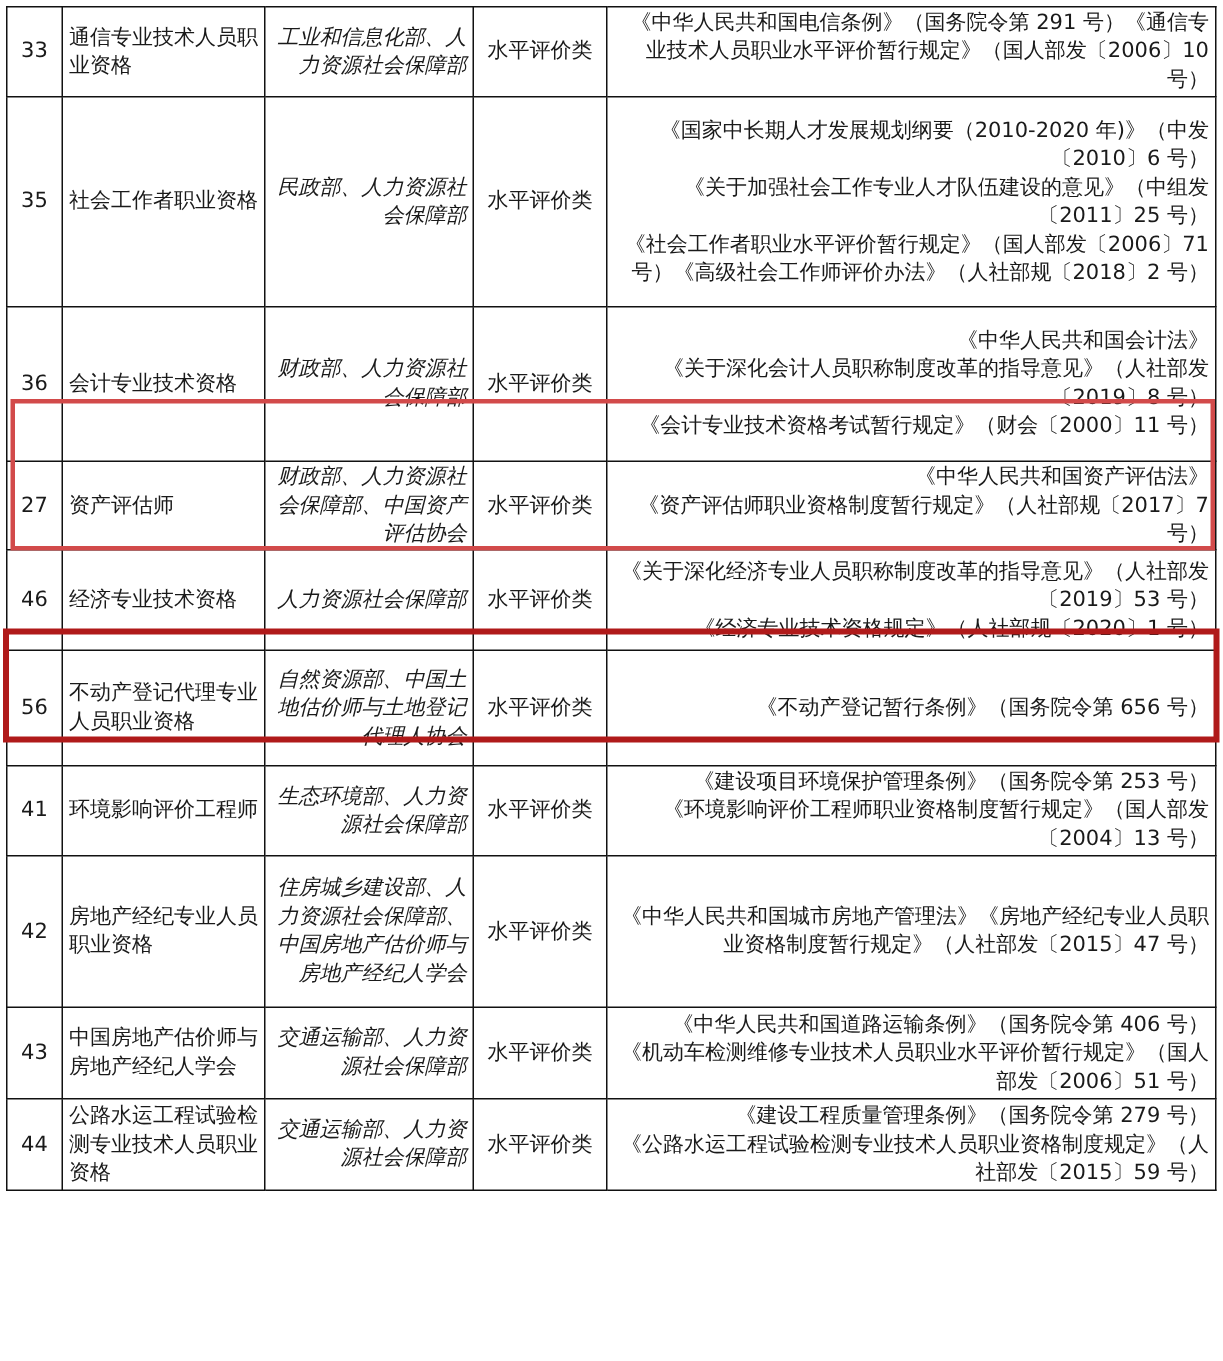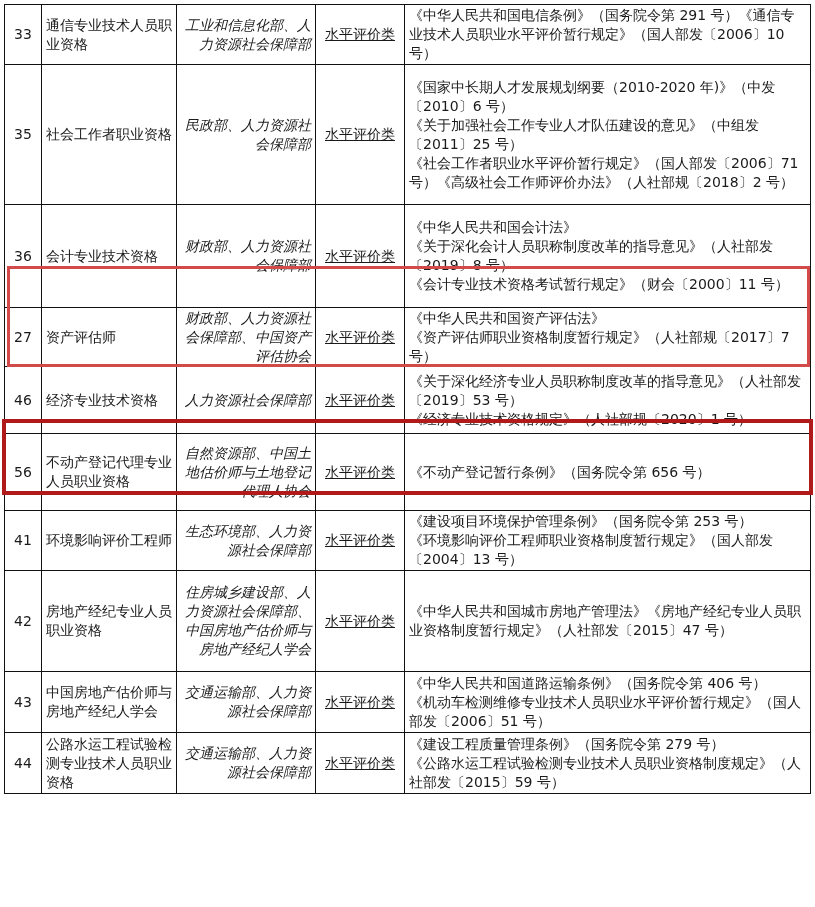--- a/index.html
+++ b/index.html
@@ -4,22 +4,22 @@
 <style>
   html, body { margin: 0; padding: 0; background: #ffffff; }
   body { width: 815px; height: 907px; position: relative; overflow: hidden;
          font-family: "DejaVu Sans", "Liberation Sans", sans-serif; color: #1a1a1a; }
   .tbl { position: absolute; left: 4px; top: 4px; border-collapse: collapse; table-layout: fixed; }
   .tbl td { border: 1.5px solid #111; padding: 0 4px; font-size: 14px; line-height: 19px;
             vertical-align: middle; overflow: hidden; }
   .c-no { width: 28px; text-align: center; }
   .c-name { width: 126px; text-align: left; }
   .c-dept { width: 130px; text-align: right; font-style: italic; }
-  .c-type { width: 80px; text-align: center; text-decoration: underline; }
-  .c-basis { width: 397px; text-align: left; }
+  .c-type { width: 80px; text-align: center; }
+  .c-basis { width: 397px; text-align: right; }
   .basis-line { display: block; white-space: pre-wrap; }
   .hl { position: absolute; pointer-events: none; box-sizing: border-box; }
   .hl-36 { left: 7px; top: 266px; width: 803px; height: 101px; border: 3px solid #d24a4a; }
   .hl-38 { left: 2px; top: 419px; width: 811px; height: 76px; border: 4px solid #b01a1a; }
 </style>
 </head>
 <body>
 
 <table class="tbl">
   <tbody id="tbody">

